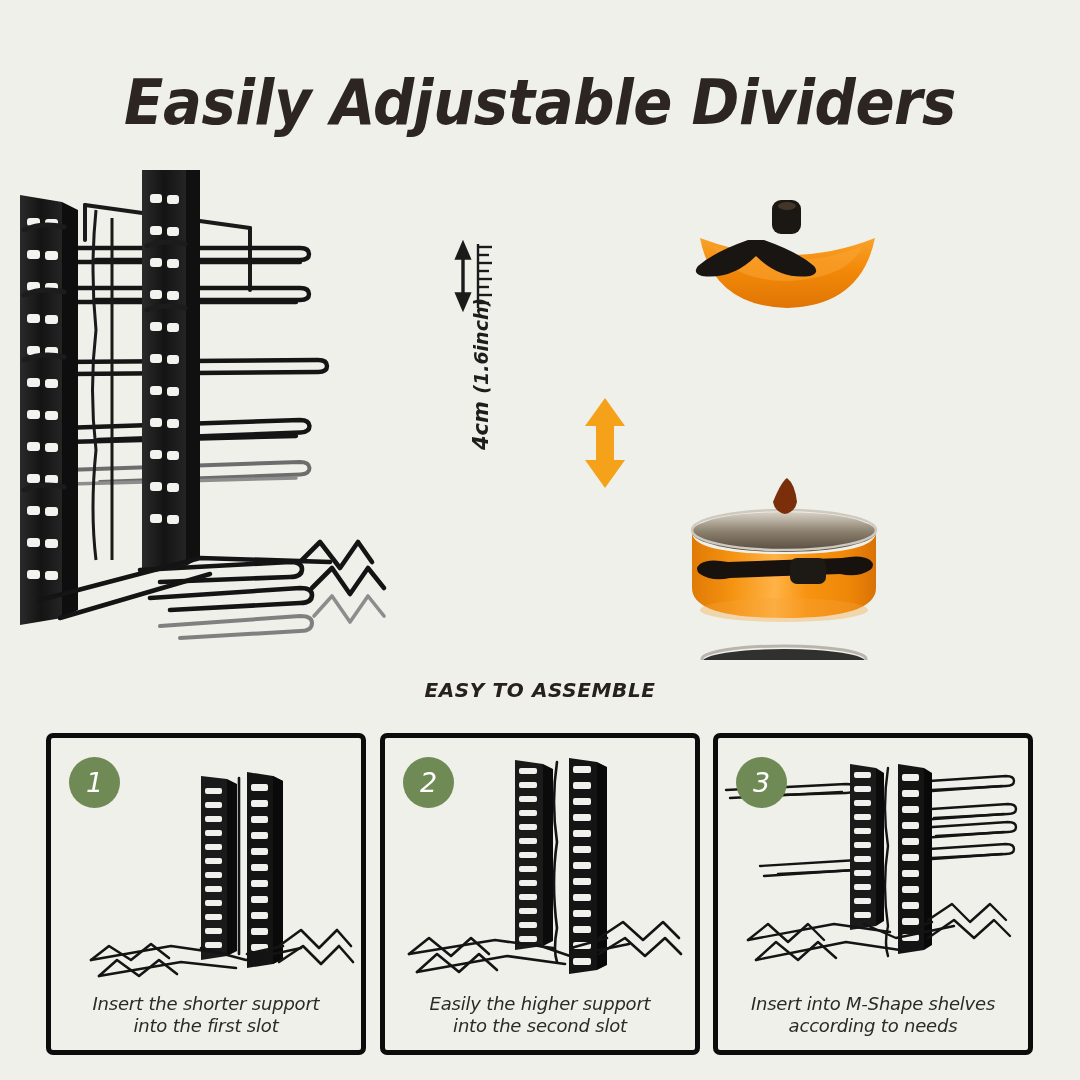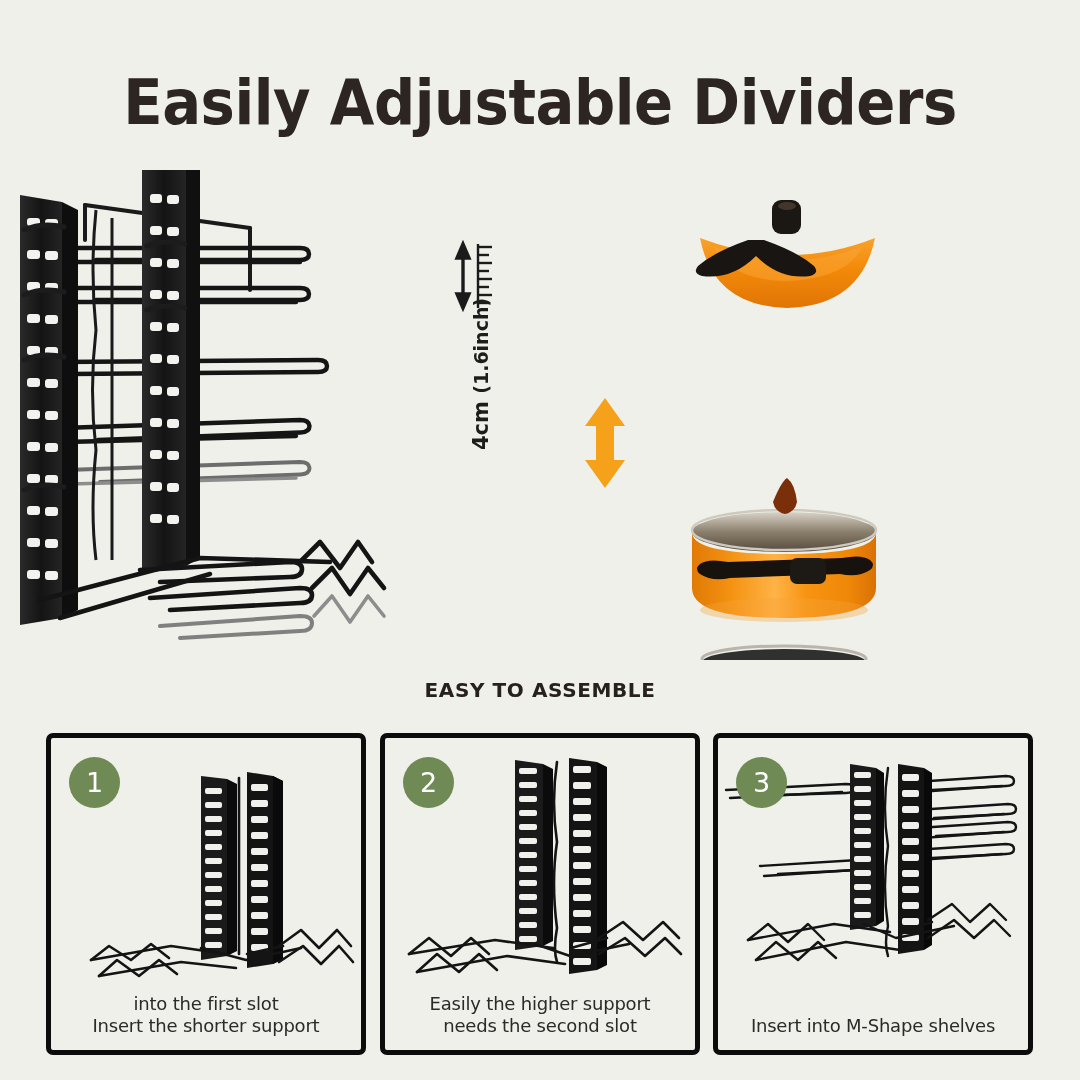--- a/index.html
+++ b/index.html
@@ -13,20 +13,21 @@
     font-family: "Liberation Sans", sans-serif;
     overflow: hidden;
     position: relative;
   }
   #page {
     position: absolute;
     inset: 0;
     width: 1080px;
     height: 1080px;
     background: #eef0e9;
+    font-style: italic;
   }
 
   
   #title {
     position: absolute;
     top: 66px;
     left: 0;
     width: 1080px;
     text-align: center;
     font-family: "DejaVu Sans", sans-serif;
@@ -412,22 +413,22 @@
           <path d="M40 212 L58 198 L80 212 L100 196 L118 210"></path>
           <path d="M48 228 L130 214 L185 220"></path>
           <path d="M48 228 L66 212 L88 228 L108 212 L126 226"></path>
           <path d="M228 198 L250 182 L268 200 L286 182 L300 198"></path>
           <path d="M228 214 L252 198 L270 216 L288 198 L302 214"></path>
           <path d="M196 206 L232 198"></path>
         </g>
       </svg>
     </div>
     <div class="card-caption">
+      <div>Insert the shorter support</div>
       <div>into the first slot</div>
-      <div>Insert the shorter support</div>
     </div>
   </div>
 
   <div class="card" id="card-2">
     <div class="badge">2</div>
     <div class="card-art">
       <svg width="310" height="240" viewBox="0 0 310 240">
         <g>
           <polygon points="130,12 158,16 158,198 130,202" fill="#1a1a1a"></polygon>
           <polygon points="158,16 168,21 168,193 158,198" fill="#0b0b0b"></polygon>
@@ -474,21 +475,21 @@
           <path d="M32 224 L122 208 L180 216"></path>
           <path d="M32 224 L52 206 L74 224 L94 206 L112 222"></path>
           <path d="M214 190 L238 174 L258 192 L278 174 L294 190"></path>
           <path d="M214 206 L240 190 L260 208 L280 190 L296 206"></path>
           <path d="M186 200 L222 190"></path>
         </g>
       </svg>
     </div>
     <div class="card-caption">
       <div>Easily the higher support</div>
-      <div>needs the second slot</div>
+      <div>into the second slot</div>
     </div>
   </div>
 
   <div class="card" id="card-3">
     <div class="badge">3</div>
     <div class="card-art">
       <svg width="310" height="240" viewBox="0 0 310 240">
         <g fill="none" stroke="#141414" stroke-width="2.4" stroke-linecap="round" stroke-linejoin="round">
           <path d="M8 42 L128 36 q8 0 8 4 q0 5 -8 5 L28 48"></path>
           <path d="M12 50 L124 44"></path>
@@ -545,16 +546,17 @@
           <path d="M38 212 L128 194 L182 202"></path>
           <path d="M38 212 L58 194 L80 212 L100 194 L118 210"></path>
           <path d="M210 172 L234 156 L252 174 L272 156 L288 172"></path>
           <path d="M210 190 L236 172 L256 190 L276 172 L292 188"></path>
           <path d="M182 184 L214 174"></path>
         </g>
       </svg>
     </div>
     <div class="card-caption">
       <div>Insert into M-Shape shelves</div>
+      <div>according to needs</div>
     </div>
   </div>
 
 </div>
 
 </body></html>

